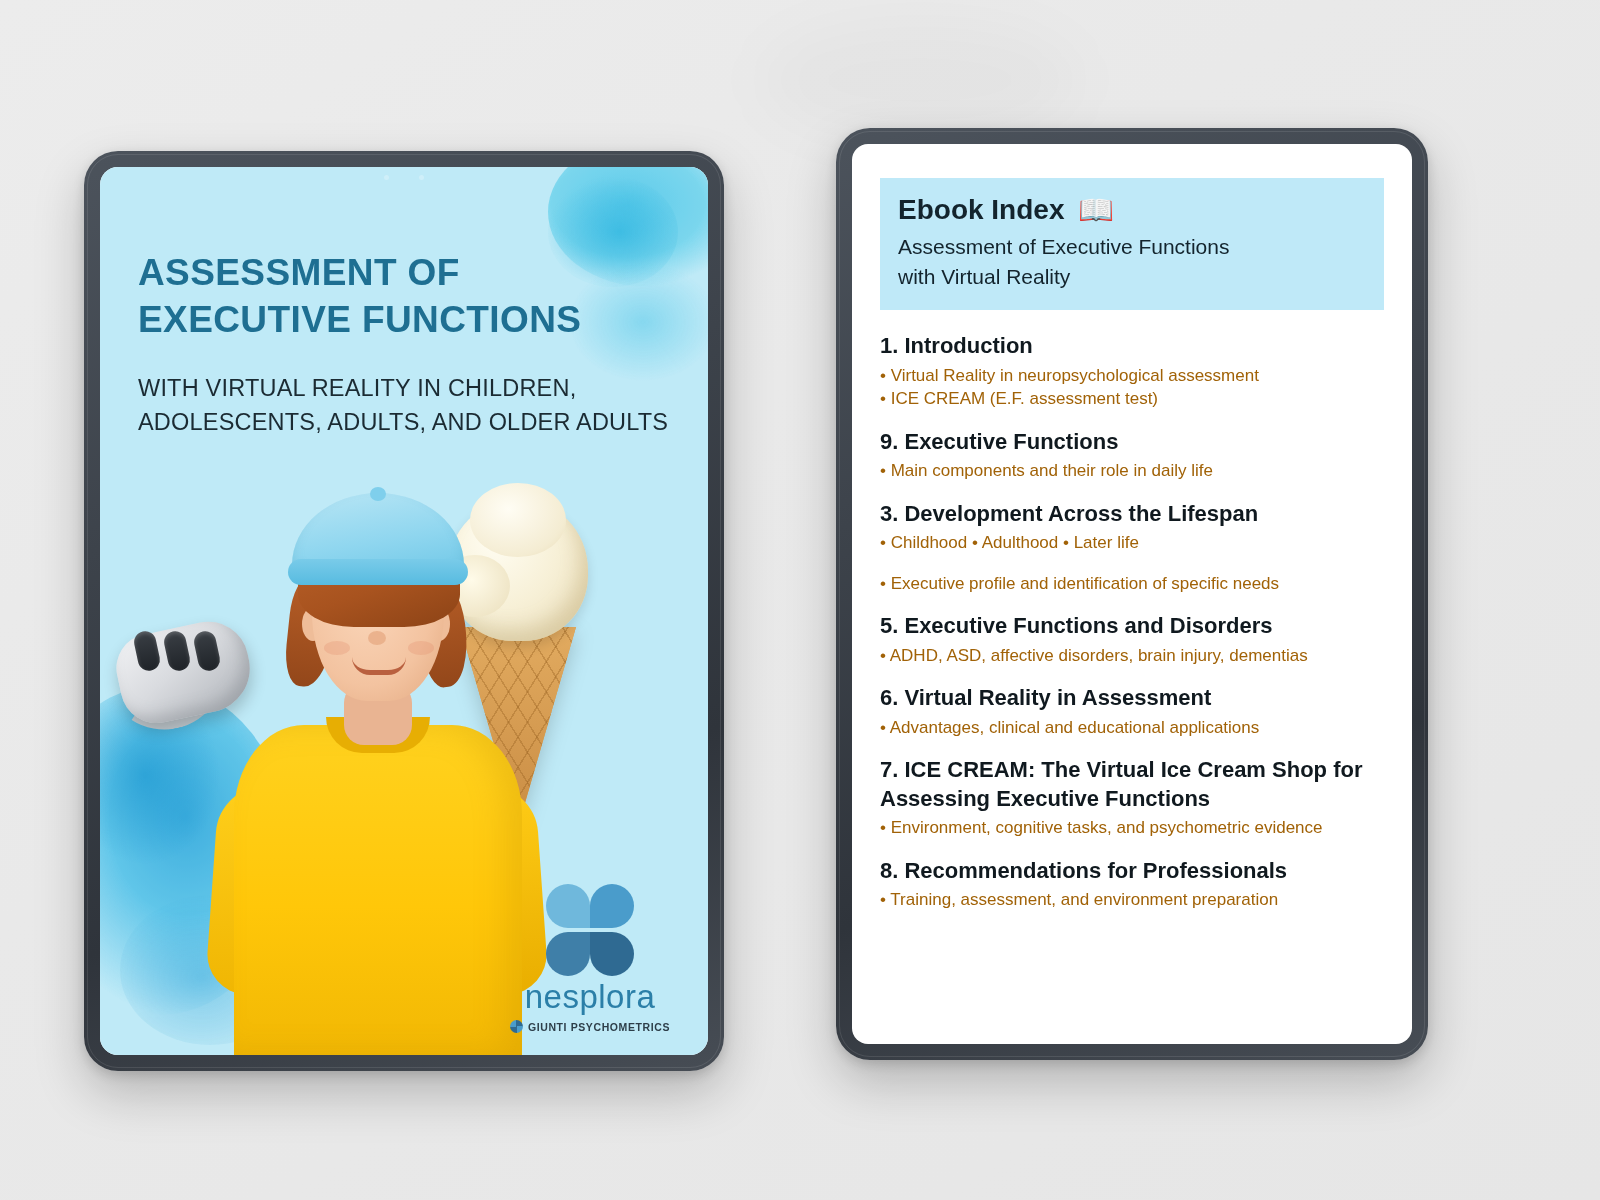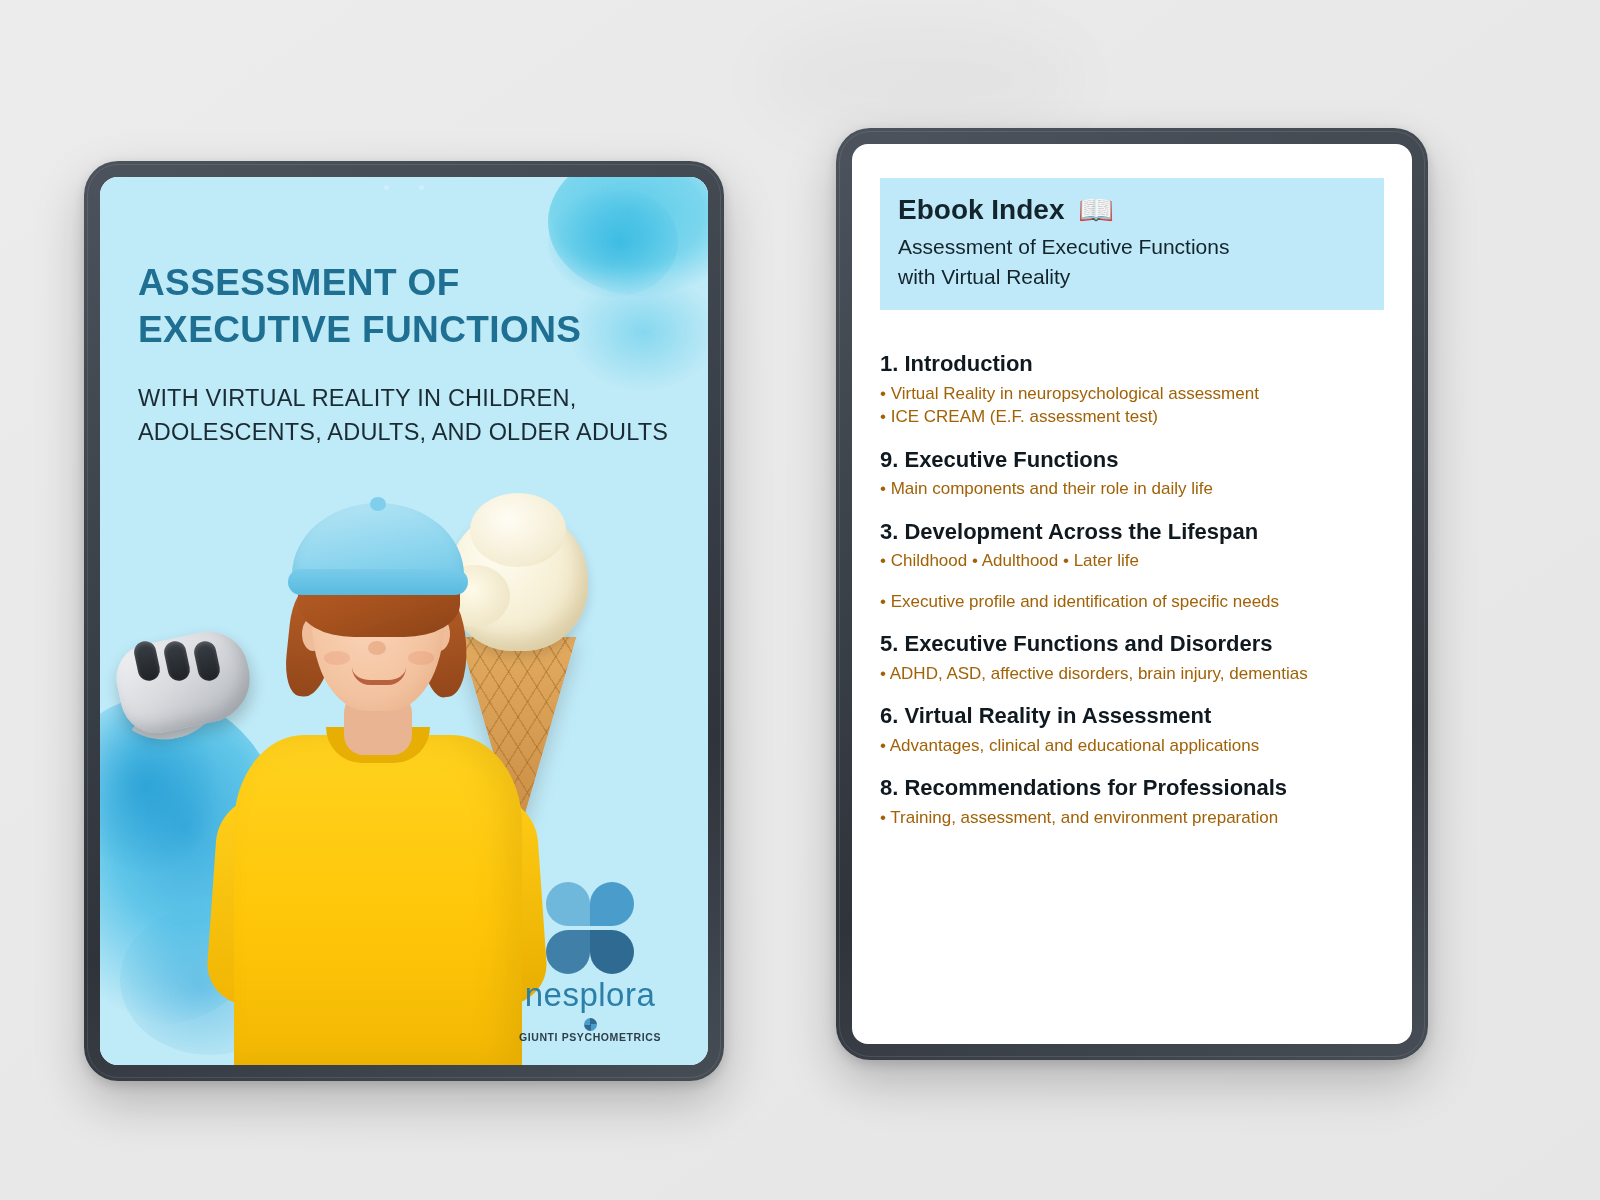--- a/index.html
+++ b/index.html
@@ -44,21 +44,21 @@
   .screen {
     width: 100%; height: 100%;
     border-radius: 20px;
     overflow: hidden;
     position: relative;
     background: #fff;
   }
 
   
   #tablet-left {
-    left: 84px; top: 161px;
+    left: 84px; top: 151px;
     width: 640px; height: 920px;
   }
   #tablet-left .screen { border-radius: 18px; }
   .cam-dot {
     position: absolute;
     top: 8px; left: 50%;
     transform: translateX(-50%);
     width: 40px; height: 5px;
     display: flex; align-items: center; justify-content: space-between;
     z-index: 5;
@@ -259,39 +259,39 @@
   
   .logo { position: absolute; right: 28px; bottom: 22px; z-index: 6; text-align: center; width: 180px; }
   .logo-mark { width: 92px; height: 92px; margin: 0 auto 2px; position: relative; }
   .logo-mark .q { position: absolute; width: 44px; height: 44px; }
   .q1 { left: 2px; top: 0; background: #6fb8dc; border-radius: 44px 44px 0 44px; }
   .q2 { right: 2px; top: 0; background: #4a9ccb; border-radius: 44px 44px 44px 0; }
   .q3 { left: 2px; bottom: 0; background: #3f7fa8; border-radius: 44px 0 44px 44px; }
   .q4 { right: 2px; bottom: 0; background: #2f6a92; border-radius: 0 44px 44px 44px; }
   .logo-name { font-size: 33px; color: #2b7fa8; letter-spacing: .5px; }
   .logo-sub { font-size: 10.5px; color: #2d3e49; letter-spacing: .6px; margin-top: 4px;
-    display:flex; align-items:center; justify-content:center; font-weight:bold;flex-direction:column;}
+    display:flex; align-items:center; justify-content:center; gap:5px; font-weight:bold;}
   .logo-sub .g { width: 13px; height: 13px; border-radius: 50%;
     background: conic-gradient(#2f6a92 0 25%, #4a9ccb 0 50%, #2f6a92 0 75%, #4a9ccb 0);}
 
   
   #tablet-right {
     left: 836px; top: 128px;
     width: 592px; height: 932px;
   }
   #tablet-right .screen { background: #fff; border-radius: 16px; display:flex; }
   .index-page {
     position: absolute; left: 28px; right: 28px; top: 34px; bottom: 28px;
     background: #fff;
     overflow: hidden;
   }
   .index-header {
     background: #bfe9f8;
     padding: 16px 18px 18px;
-    margin-bottom: 40px;
+    margin-bottom: 22px;
   }
   .index-title {
     font-size: 28px; font-weight: bold; color: #13242d;
     display: flex; align-items: center; gap: 14px;
     margin-bottom: 6px;
   }
   .book-icon { display:inline-block; line-height:1; font-size: 29px; }
   .index-subtitle {
     font-size: 21px; color: #13242d; line-height: 1.43;
   }
@@ -430,20 +430,24 @@
             </div>
             <div class="toc-entry">
               <div class="toc-h">5. Executive Functions and Disorders</div>
               <div class="toc-b">• ADHD, ASD, affective disorders, brain injury, dementias</div>
             </div>
             <div class="toc-entry">
               <div class="toc-h">6. Virtual Reality in Assessment</div>
               <div class="toc-b">• Advantages, clinical and educational applications</div>
             </div>
             <div class="toc-entry">
+              <div class="toc-h">7. ICE CREAM: The Virtual Ice Cream Shop for Assessing Executive Functions</div>
+              <div class="toc-b">• Environment, cognitive tasks, and psychometric evidence</div>
+            </div>
+            <div class="toc-entry">
               <div class="toc-h">8. Recommendations for Professionals</div>
               <div class="toc-b">• Training, assessment, and environment preparation</div>
             </div>
           </div>
 
       </div>
     </div>
   </div>
 </div>
 

